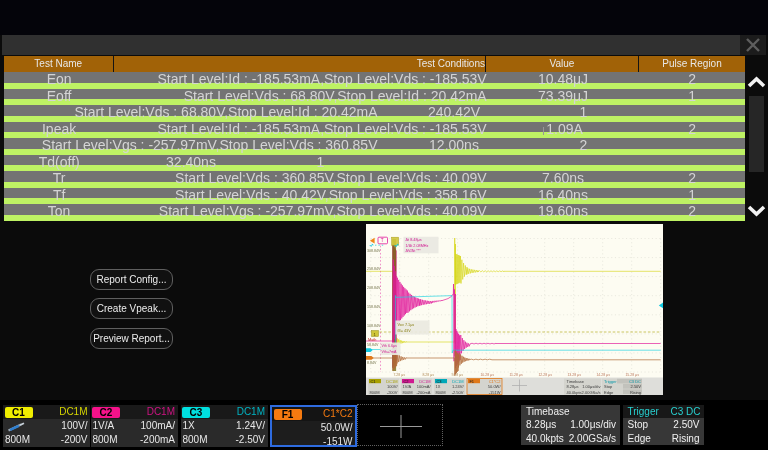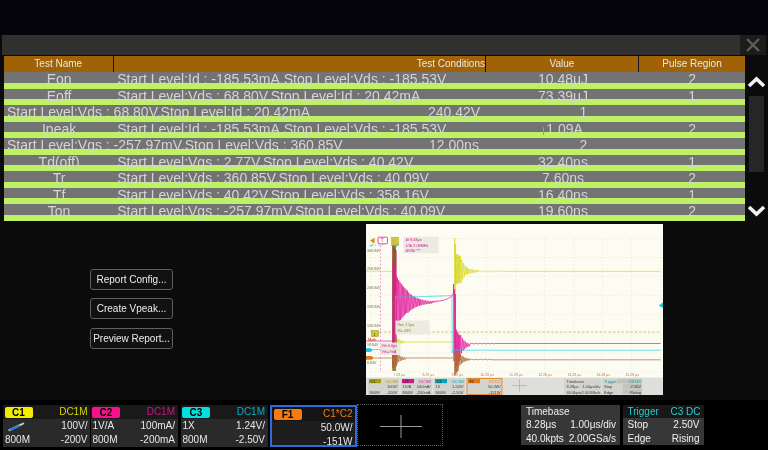--- a/index.html
+++ b/index.html
@@ -8,28 +8,28 @@
 #dlg{left:0;top:35px;width:768px;height:365px;background:#0b0b0b}
 #tbar{left:2px;top:35px;width:738px;height:20px;background:#303030}
 #closeb{left:740px;top:35px;width:26px;height:20px;background:#1c1c1c}
 #tbl{left:4px;top:56px;width:741px}
 .thead{display:flex;height:16px;background:#a16207;color:#e8e8e8;font-size:10px;
   line-height:16px;text-align:center}
 .thead>div{border-right:1px solid #141414}
 .thead>div:last-child{border-right:none}
 .trow{display:flex;height:16.5px;background:#737373;border-bottom:6px solid #bef264;
   color:#d4d4d4;font-size:14px;line-height:15.5px;text-align:center}
-.c1{width:109.5px}.c2{width:372.5px;text-align:left;padding-left:3px}
+.c1{width:109.5px}.c2{width:372.5px;text-align:right;padding-left:3px}
 .c3{width:153px;position:relative}.c4{width:106px}
 .trow .c1{width:110.5px}.trow .c2{width:373.5px}
 .tick{display:inline-block;width:1px;height:8px;background:#999;margin-right:2px;vertical-align:-1px}
 .sbtn{position:absolute;left:746px;width:21px;height:17px}
 #sthumb{left:749px;top:96px;width:15px;height:76px;background:#262626}
 .btn{position:absolute;left:90px;width:83px;height:21px;background:#111;
-  border:1px solid #5f5f5f;border-radius:3px;color:#ececec;font-size:10px;
+  border:1px solid #5f5f5f;border-radius:9px;color:#ececec;font-size:10px;
   text-align:center;line-height:19px;white-space:nowrap}
 #preview{left:366px;top:224px;width:297px;height:171px}
 .chbox{position:absolute;top:405px;width:87px;height:41.5px;font-size:10px;color:#e8e8e8}
 .chrow1{height:14px;position:relative}
 .chtag{position:absolute;left:1.5px;top:1.5px;width:28px;height:11.5px;border-radius:2px;
   text-align:center;line-height:11.5px;font-size:10px;font-weight:bold;color:#000}
 .chrow{height:13.75px;position:relative}
 .chl{position:absolute;left:2px;line-height:13.75px}
 .chr{position:absolute;right:2.5px;line-height:14px}
 .chrow1 .chr{line-height:14px}
@@ -81,21 +81,20 @@
       <div class="c3"><span class="tick"></span>1.09A</div>
       <div class="c4">2</div>
     </div>
     <div class="trow">
       <div class="c2">Start Level:Vgs : -257.97mV,Stop Level:Vds : 360.85V</div>
       <div class="c3">12.00ns</div>
       <div class="c4">2</div>
     </div>
     <div class="trow">
       <div class="c1">Td(off)</div>
-      <div class="c2">Start Level:Vgs : 2.77V,Stop Level:Vds : 40.42V</div>
       <div class="c3">32.40ns</div>
       <div class="c4">1</div>
     </div>
     <div class="trow">
       <div class="c1">Tr</div>
       <div class="c2">Start Level:Vds : 360.85V,Stop Level:Vds : 40.09V</div>
       <div class="c3">7.60ns</div>
       <div class="c4">2</div>
     </div>
     <div class="trow">

